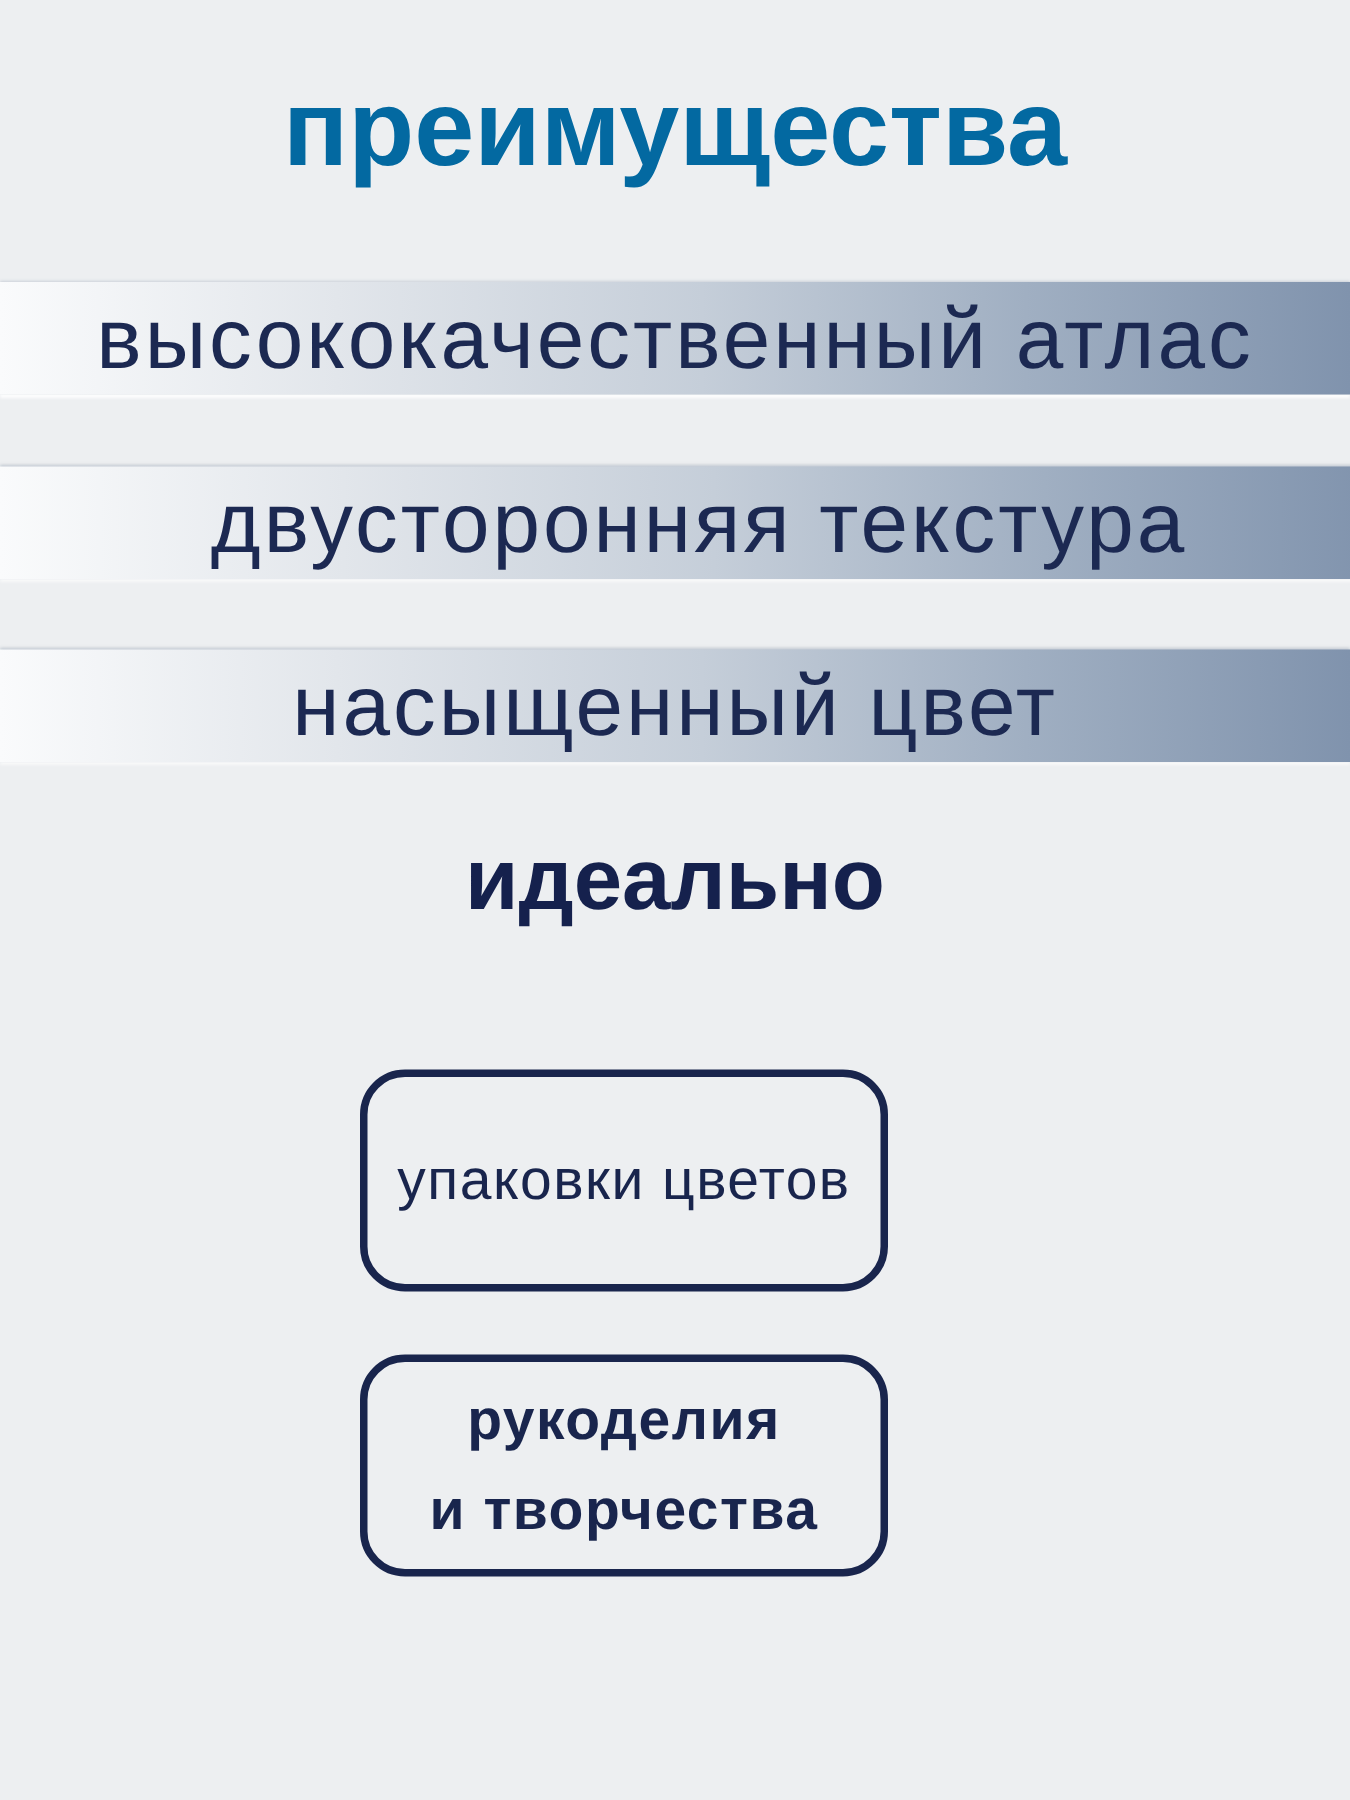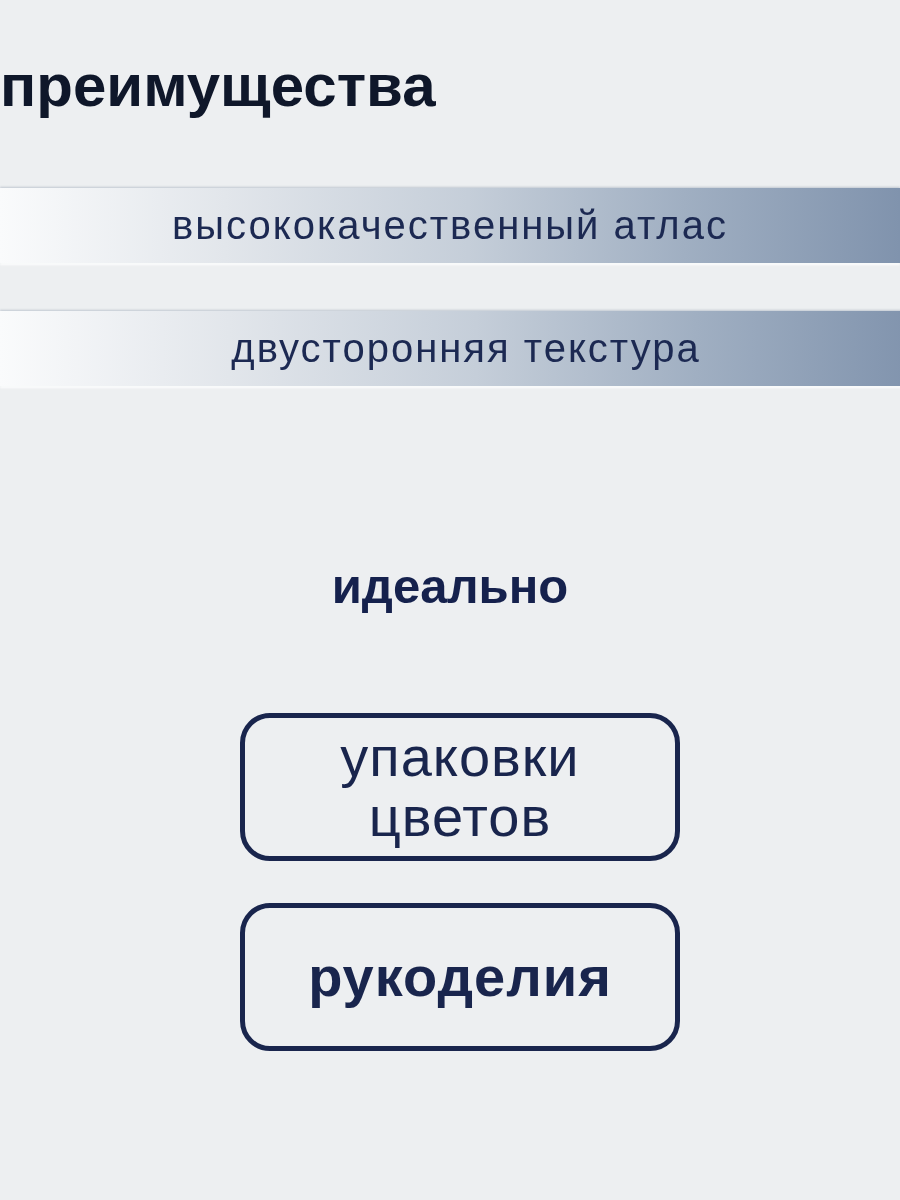--- a/index.html
+++ b/index.html
@@ -16,26 +16,27 @@
     font-family: "Liberation Sans", sans-serif;
   }
 
   
   .title {
     position: absolute;
     top: 30px;
     left: 0;
     width: 900px;
     margin: 0;
+    text-align: center;
     font-family: "Liberation Sans", sans-serif;
     font-weight: bold;
-    font-size: 60px;
+    font-size: 72px;
     line-height: 112px;
     letter-spacing: 0px;
-    color: #0f172a;
+    color: #0369a1;
   }
 
   
   .bar {
     position: absolute;
     left: 0;
     width: 900px;
     height: 75px;
     display: flex;
     align-items: center;
@@ -46,54 +47,54 @@
       #c5ced9 52%,
       #a0afc2 76%,
       #8093ad 100%);
     box-shadow: 0 -1px 2px rgba(110,125,150,0.35),
                 0 2px 2px rgba(255,255,255,0.9);
   }
   .bar-1 { top: 188px; }
   .bar-2 { top: 311px; padding-left: 16px; }
   .bar-3 { top: 433px; }
   .bar-label {
-    font-size: 40px;
+    font-size: 57px;
     letter-spacing: 2px;
     color: #1c2952;
     white-space: nowrap;
   }
 
   
   .subheading {
     position: absolute;
     top: 558px;
     left: 0;
     width: 900px;
     text-align: center;
     font-weight: bold;
-    font-size: 49px;
+    font-size: 58px;
     line-height: 57px;
     color: #15214d;
   }
 
   
   .usecase-box {
     position: absolute;
     left: 240px;
-    width: 440px;
+    width: 352px;
     height: 148px;
     box-sizing: border-box;
     border: 5px solid #19254d;
     border-radius: 30px;
     display: flex;
     flex-direction: column;
     align-items: center;
     justify-content: center;
     text-align: center;
-    font-size: 56px;
+    font-size: 38px;
     line-height: 60px;
     letter-spacing: 1px;
     color: #19254d;
   }
   .box-1 { top: 713px; }
   .box-2 { top: 903px; font-weight: bold; }
 </style>
 </head>
 <body>
 
@@ -102,26 +103,30 @@
   <h1 class="title">преимущества</h1>
 
   <div class="bar bar-1">
     <span class="bar-label">высококачественный атлас</span>
   </div>
 
   <div class="bar bar-2">
     <span class="bar-label">двусторонняя текстура</span>
   </div>
 
+  <div class="bar bar-3">
+    <span class="bar-label">насыщенный цвет</span>
+  </div>
 
   <div class="subheading">
     <div>идеально</div>
   </div>
 
   <div class="usecase-box box-1">
     <div>упаковки цветов</div>
   </div>
 
   <div class="usecase-box box-2">
     <div>рукоделия</div>
+    <div>и творчества</div>
   </div>
 
 </div>
 
 </body></html>

